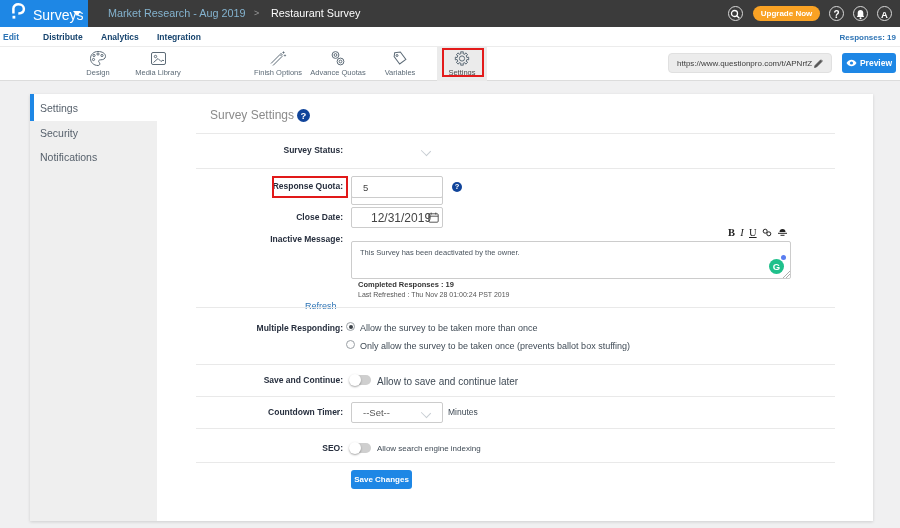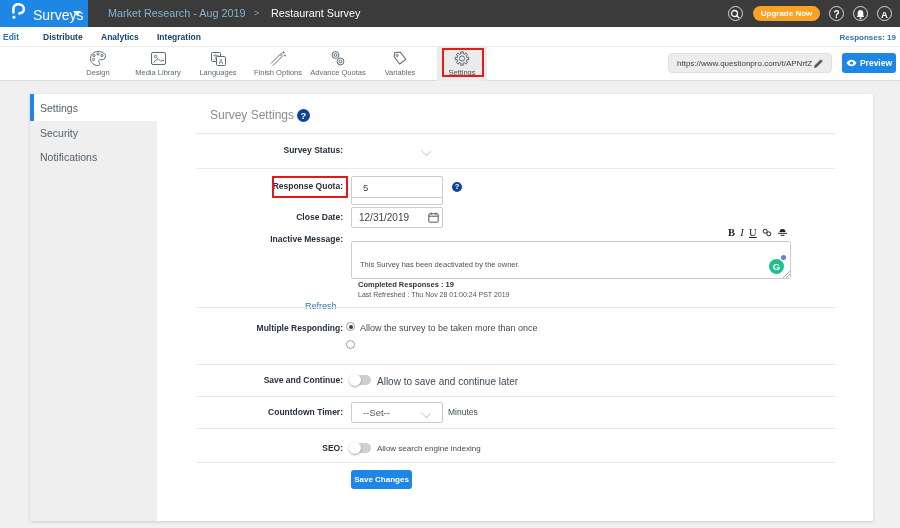--- a/index.html
+++ b/index.html
@@ -108,31 +108,20 @@
   <div class="tool" style="left:128px;">
     <svg width="19" height="17" viewBox="0 0 19 17">
         <g fill="none" stroke="#5d6b77" stroke-width="1">
       <rect x="2.5" y="2.5" width="14" height="12" rx="1.5"></rect>
           <circle cx="6.5" cy="6.5" r="1.2"></circle>
           <path d="M 4.5,12.5 L 9,8.5 L 12,11.5 L 14,10 L 15,11"></path>
         </g>
       </svg>
     <div class="lbl">Media Library</div>
   </div>
-  <div class="tool" style="left:188px;">
-    <svg width="19" height="17" viewBox="0 0 19 17">
-        <g fill="none" stroke="#5d6b77" stroke-width="1">
-      <rect x="2.5" y="2.5" width="9" height="9" rx="1"></rect>
-      <text x="7" y="9.2" font-size="6.5" fill="#5d6b77" stroke="none" text-anchor="middle" font-family="Liberation Sans">文</text>
-      <rect x="7.5" y="6.5" width="9" height="9" rx="1" fill="#fff"></rect>
-      <text x="12" y="13.8" font-size="6.5" fill="#5d6b77" stroke="none" text-anchor="middle" font-family="Liberation Sans">A</text>
-        </g>
-      </svg>
-    <div class="lbl">Languages</div>
-  </div>
   <div class="tool" style="left:248px;">
     <svg width="18" height="17" viewBox="0 0 18 17">
         <g fill="none" stroke="#5d6b77" stroke-width="1">
       <path d="M 2,15 L 11,6 L 13,8 L 4,17" transform="translate(0,-1.5)"></path>
           <line x1="11.5" y1="3" x2="13.8" y2="5.3"></line>
       <line x1="14.5" y1="1.5" x2="14.5" y2="3.5"></line>
           <line x1="13.5" y1="2.5" x2="15.5" y2="2.5"></line>
           <circle cx="16" cy="5.5" r="0.6"></circle>
         </g>
       </svg>
@@ -195,21 +184,21 @@
     <div class="flabel" style="top:51px;">Survey Status:</div>
     <div class="inbox" style="left:194px;top:46px;width:92px;height:21px;line-height:20px;padding-left:11px;margin-top:44px;">Active</div>
     <div class="chev" style="left:265px;top:53px;"></div>
     <div class="divider" style="top:74px;"></div>
 
     <div class="flabel" style="top:87px;">Response Quota:</div>
     <div class="inbox" style="left:194px;top:82px;width:92px;height:22px;line-height:21px;padding-left:11px;">5</div>
     <div class="helpCircle" style="left:295px;top:88px;width:10px;height:10px;font-size:7.5px;line-height:10px;">?</div>
 
     <div class="flabel" style="top:118px;">Close Date:</div>
-    <div class="inbox" style="left:194px;top:113px;width:92px;height:21px;line-height:20px;padding-left:7px;font-size:10px;">12/31/2019</div>
+    <div class="inbox" style="left:194px;top:113px;width:92px;height:21px;line-height:20px;padding-left:19px;font-size:12px;">12/31/2019</div>
     <svg width="11" height="11" viewBox="0 0 11 11" style="position:absolute;left:271px;top:118px;">
         <g fill="none" stroke="#444" stroke-width="0.9">
           <rect x="0.8" y="1.8" width="9.4" height="8.4" rx="1"></rect>
           <line x1="0.8" y1="4.2" x2="10.2" y2="4.2"></line>
           <line x1="3.2" y1="0.6" x2="3.2" y2="2.6"></line>
           <line x1="7.8" y1="0.6" x2="7.8" y2="2.6"></line>
         </g>
       </svg>
 
     <div style="position:absolute;left:571px;top:133px;width:70px;font-family:'Liberation Serif',serif;font-size:10.5px;color:#222;">
@@ -221,39 +210,40 @@
           </g>
         </svg>&nbsp;
       <svg width="11" height="9" viewBox="0 0 11 9" style="vertical-align:-1px;">
           <path d="M 2.5,4 C 2.5,2.2 3.7,1 5.5,1 C 7.3,1 8.5,2.2 8.5,4 Z" fill="#222"></path>
           <line x1="1" y1="5.3" x2="10" y2="5.3" stroke="#222" stroke-width="1"></line>
           <line x1="3.5" y1="7.3" x2="7.5" y2="7.3" stroke="#222" stroke-width="1"></line>
         </svg>
     </div>
 
     <div class="flabel" style="top:140px;">Inactive Message:</div>
-    <div class="inbox" style="left:194px;top:147px;width:440px;height:38px;font-size:7.5px;padding:18px 0 0 8px;color:#4a545e;">This Survey has been deactivated by the owner.</div>
+    <div class="inbox" style="left:194px;top:147px;width:440px;height:38px;font-size:7.5px;padding:6px 0 0 8px;color:#4a545e;">This Survey has been deactivated by the owner.</div>
     <div style="position:absolute;left:612px;top:165px;width:15px;height:15px;border-radius:50%;background:#1fc08b;color:#fff;font-weight:bold;font-size:9.5px;text-align:center;line-height:15px;">G</div>
     <div style="position:absolute;left:624px;top:161px;width:5px;height:5px;border-radius:50%;background:#5a7df0;"></div>
     <svg width="7" height="7" viewBox="0 0 7 7" style="position:absolute;left:626px;top:177px;">
         <g stroke="#999" stroke-width="0.8">
           <line x1="0" y1="7" x2="7" y2="0"></line>
           <line x1="3" y1="7" x2="7" y2="3"></line>
         </g>
       </svg>
 
     <div style="position:absolute;left:148px;top:187px;font-size:9px;color:#2e74b5;margin-top:20px;">Refresh</div>
     <div style="position:absolute;left:201px;top:186px;font-size:7.5px;font-weight:bold;color:#333;">Completed Responses : 19</div>
     <div style="position:absolute;left:201px;top:197px;font-size:7px;color:#555;">Last Refreshed : Thu Nov 28 01:00:24 PST 2019</div>
     <div class="divider" style="top:213px;"></div>
 
     <div class="flabel" style="top:229px;">Multiple Responding:</div>
     <div class="radio sel" style="left:189px;top:228px;"></div>
     <div class="rtext" style="left:203px;top:229px;">Allow the survey to be taken more than once</div>
     <div class="radio" style="left:189px;top:246px;"></div>
+    <div class="rtext" style="left:203px;top:247px;">Only allow the survey to be taken once (prevents ballot box stuffing)</div>
     <div class="divider" style="top:270px;"></div>
 
     <div class="flabel" style="top:281px;">Save and Continue:</div>
     <div class="toggle" style="left:193px;top:281px;"></div>
     <div class="rtext" style="left:220px;top:282px;font-size:10px;">Allow to save and continue later</div>
     <div class="divider" style="top:302px;"></div>
 
     <div class="flabel" style="top:313px;">Countdown Timer:</div>
     <div class="inbox" style="left:194px;top:308px;width:92px;height:21px;line-height:20px;padding-left:11px;color:#555;">--Set--</div>
     <div class="chev" style="left:265px;top:315px;"></div>

